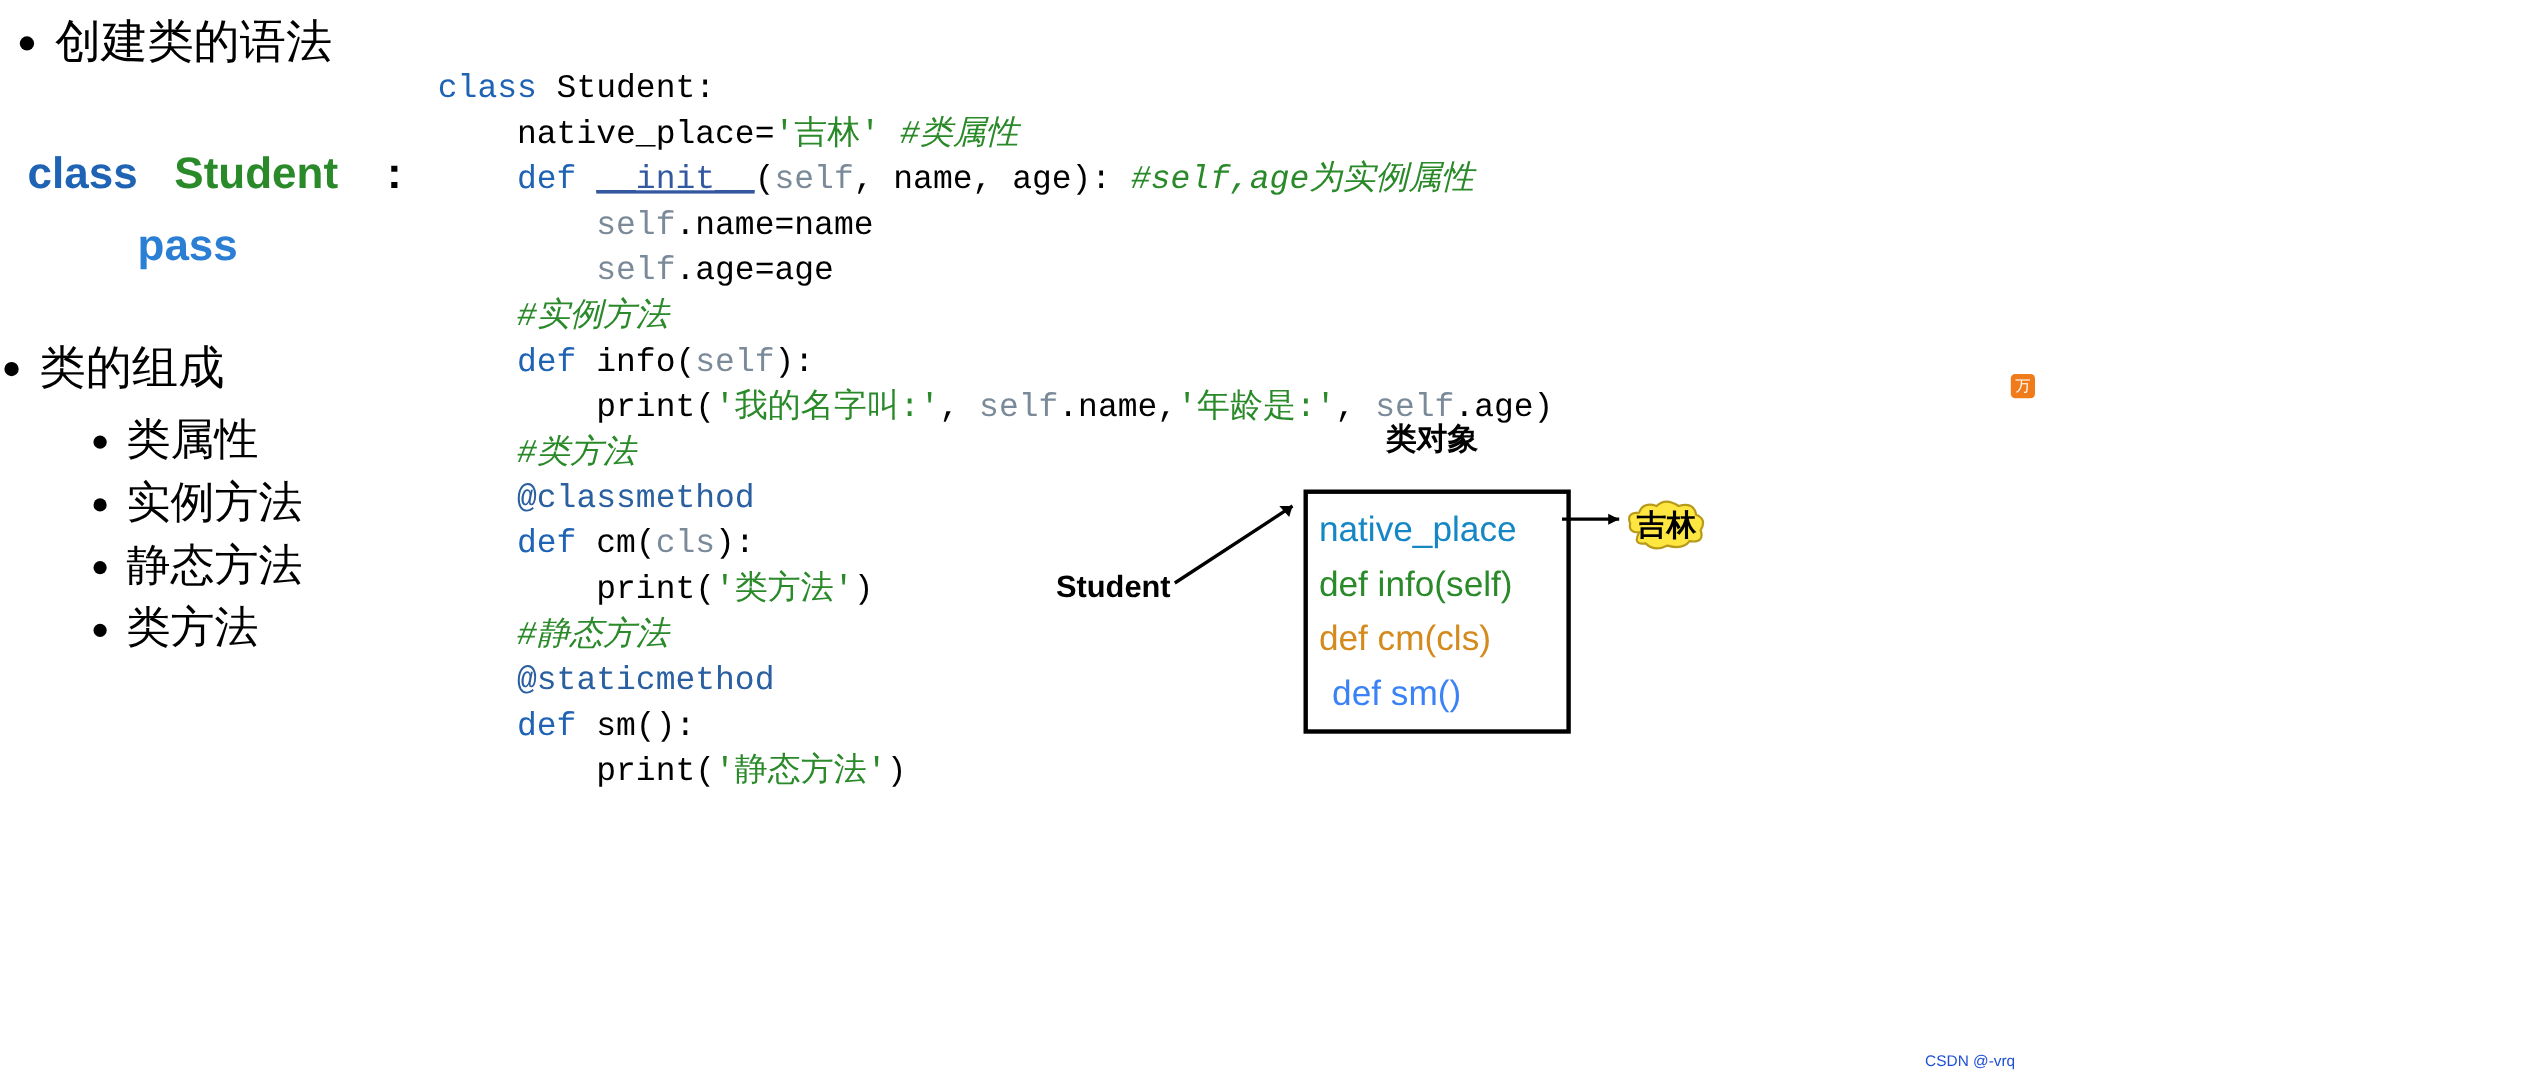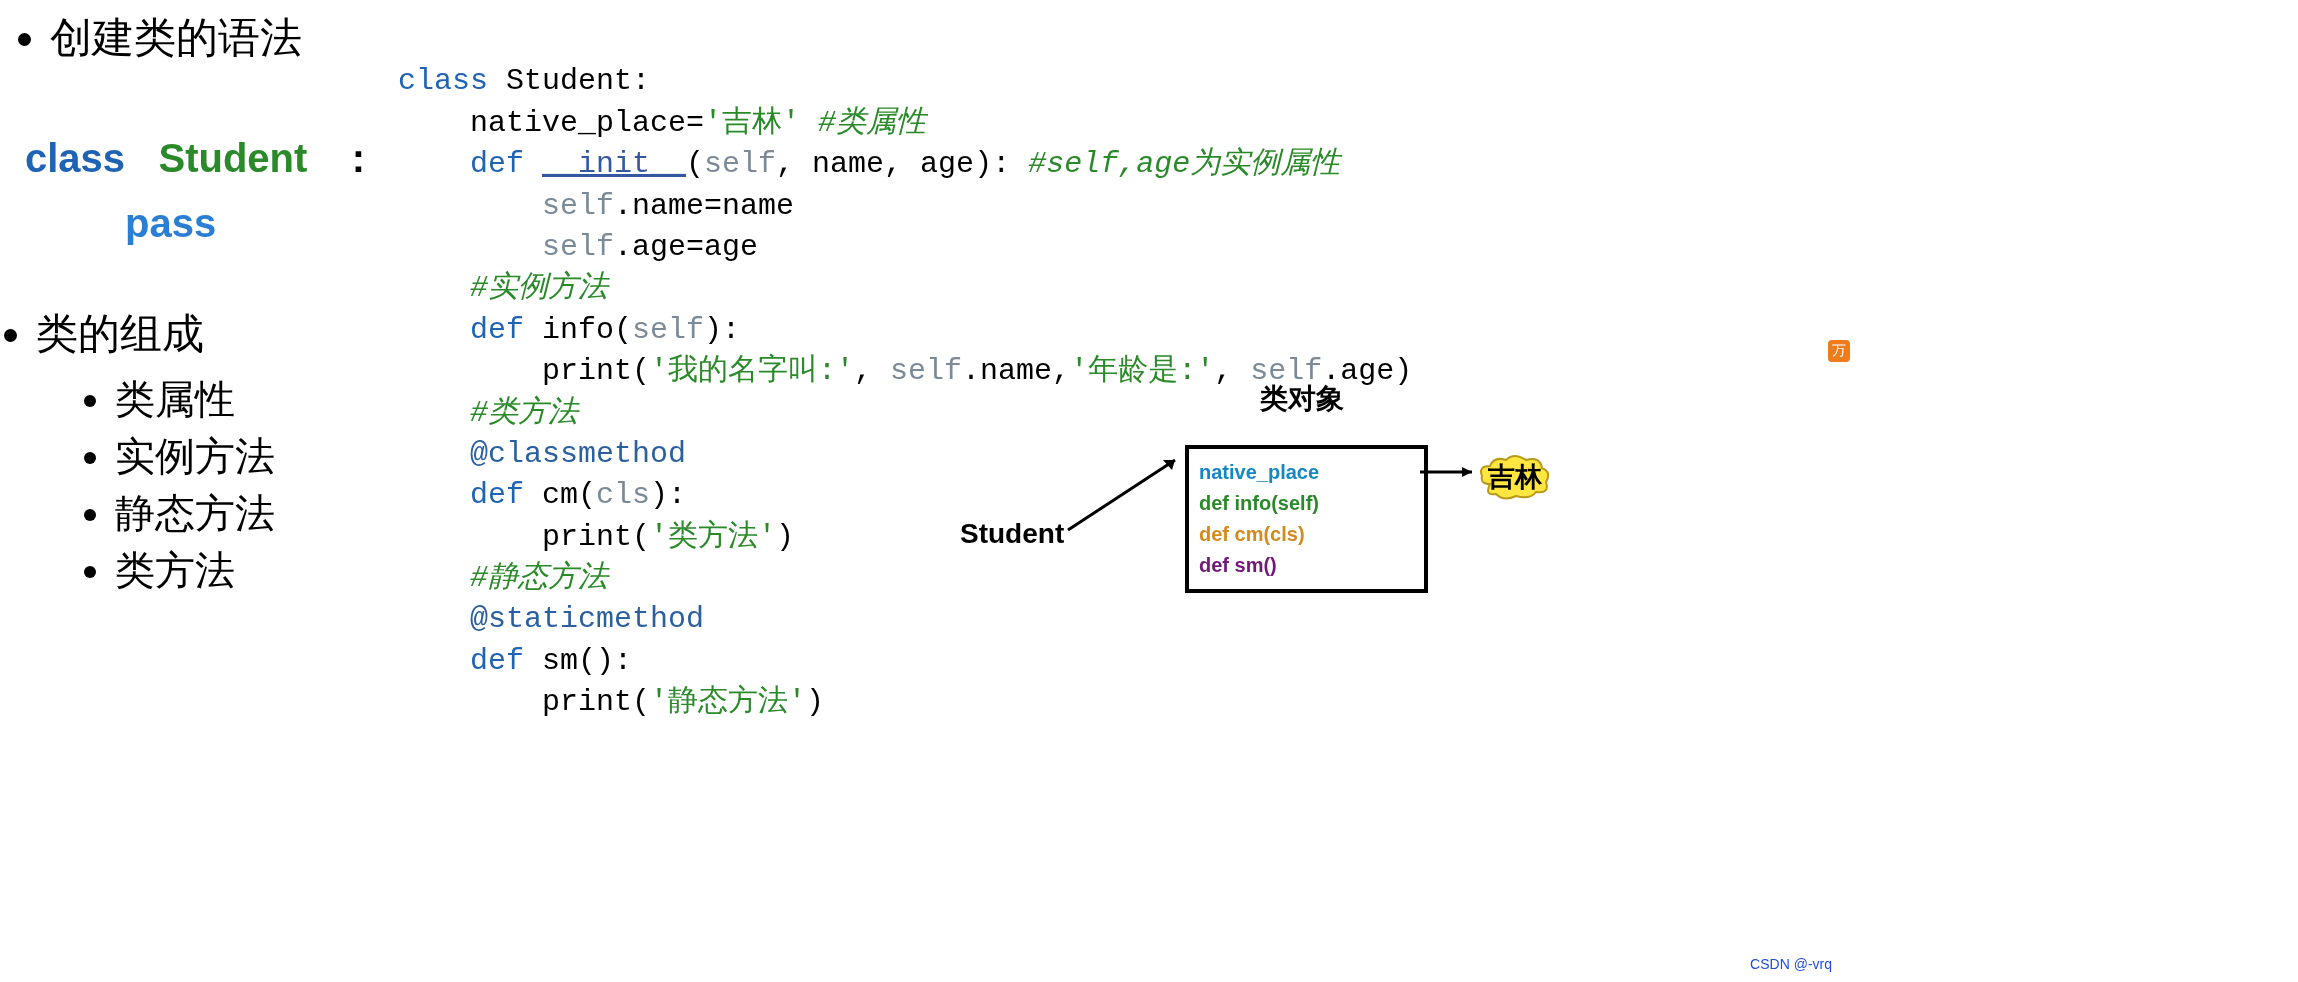--- a/index.html
+++ b/index.html
@@ -16,25 +16,25 @@
   .code-block{position:absolute;left:398px;top:20px;font-family:"Consolas","Courier New",monospace;font-size:30px;line-height:1.38;white-space:pre;}
   .kw{color:#1f63b5;}
   .dunder{color:#3458a0;text-decoration:underline;}
   .param{color:#7a8a99;}
   .attr{color:#7a8a99;}
   .str{color:#2a8a2a;}
   .cmt{color:#2a8a2a;font-style:italic;}
   .deco{color:#2a5fa0;}
   .diagram{position:absolute;left:960px;top:380px;width:620px;height:280px;}
   .title-classobj{position:absolute;left:300px;top:0;font-size:28px;font-weight:700;}
-  .box{position:absolute;left:225px;top:65px;width:215px;padding:8px 10px;border:4px solid #000;font-family:Arial,"Microsoft YaHei";font-size:20px;font-weight:700;line-height:1.55;}
+  .box{position:absolute;left:225px;top:65px;width:215px;padding:8px 10px;border:4px solid #000;font-family:Arial,"Microsoft YaHei";font-size:32px;font-weight:400;line-height:1.55;}
   .box .np{color:#1587c4;}
   .box .info{color:#2a8a2a;}
   .box .cm{color:#d48a1d;}
-  .box .sm{color:#701a75;}
+  .box .sm{color:#3b82f6;margin-left:12px;}
   .lbl-student{position:absolute;left:0;top:138px;font-size:28px;font-weight:700;}
   .cloud{position:absolute;left:518px;top:74px;}
   .cloud svg{display:block;}
   .cloud-text{position:absolute;left:0;top:0;width:74px;text-align:center;line-height:46px;font-size:27px;font-weight:700;color:#000;}
   .arrow{position:absolute;}
   .watermark{position:absolute;right:18px;bottom:10px;font-size:14px;color:#1d4ed8;}
   .side-icon{position:absolute;right:0;top:340px;width:22px;height:22px;background:#ef7b1b;border-radius:4px;display:flex;align-items:center;justify-content:center;color:#fff;font-size:14px;}
 </style>
 </head>
 <body>

